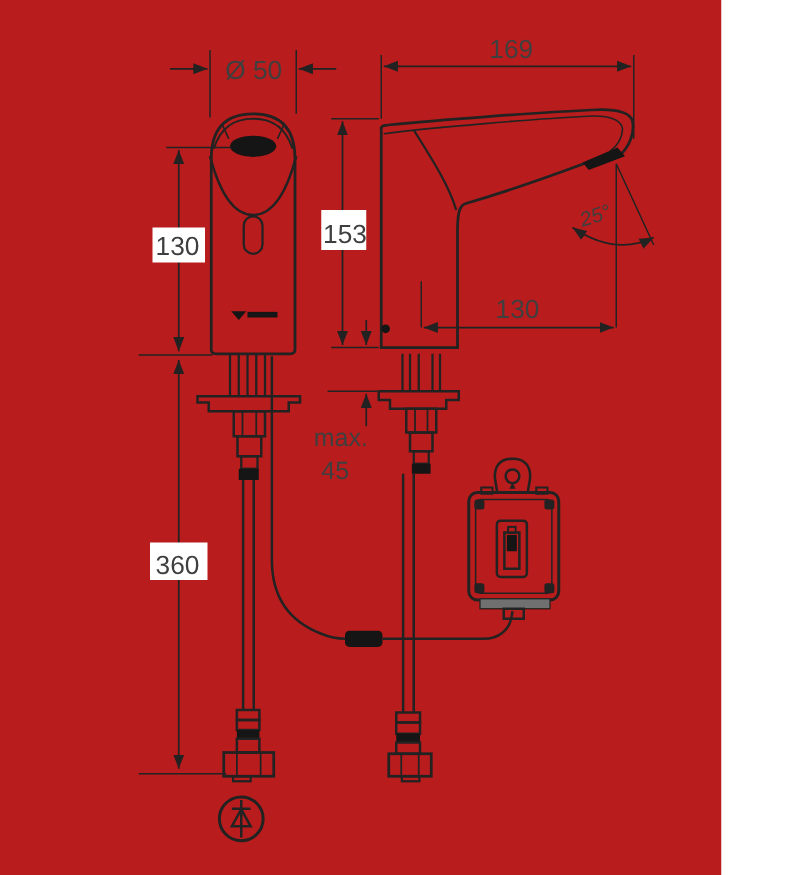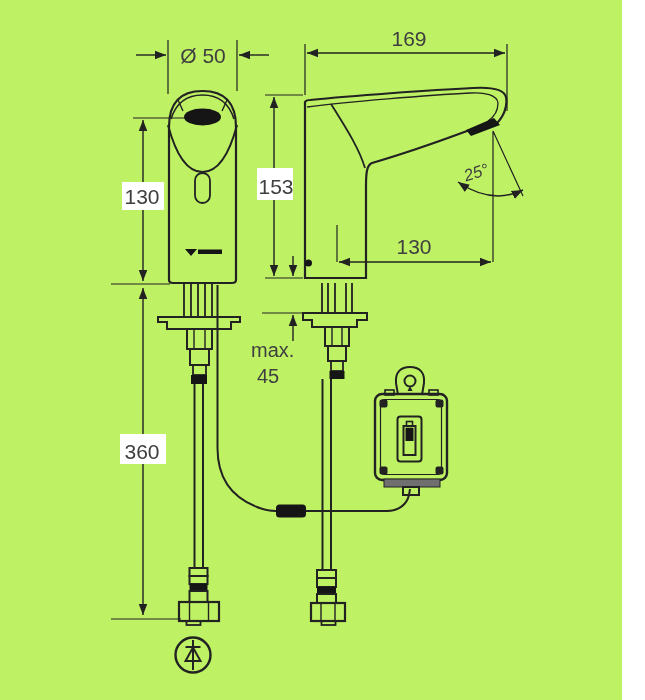--- a/index.html
+++ b/index.html
@@ -1,16 +1,16 @@
 <!DOCTYPE html>
 <html><head>
 <meta charset="utf-8">
 <style>
   html,body{margin:0;padding:0;background:#ffffff;}
-  .canvas{position:relative;width:622px;height:700px;background:#bef264;overflow:hidden;
+  .canvas{position:relative;width:577px;height:700px;background:#b91c1c;overflow:hidden;
           font-family:"Liberation Sans",sans-serif;}
   svg{position:absolute;inset:0;}
   svg text{font-family:"Liberation Sans",sans-serif;fill:#3f3f3f;}
   .dim-txt{font-size:21px;}
   .dim-txt-sm{font-size:20px;}
   .angle-txt{font-size:16.5px;font-style:italic;}
 </style>
 </head>
 <body>
 

